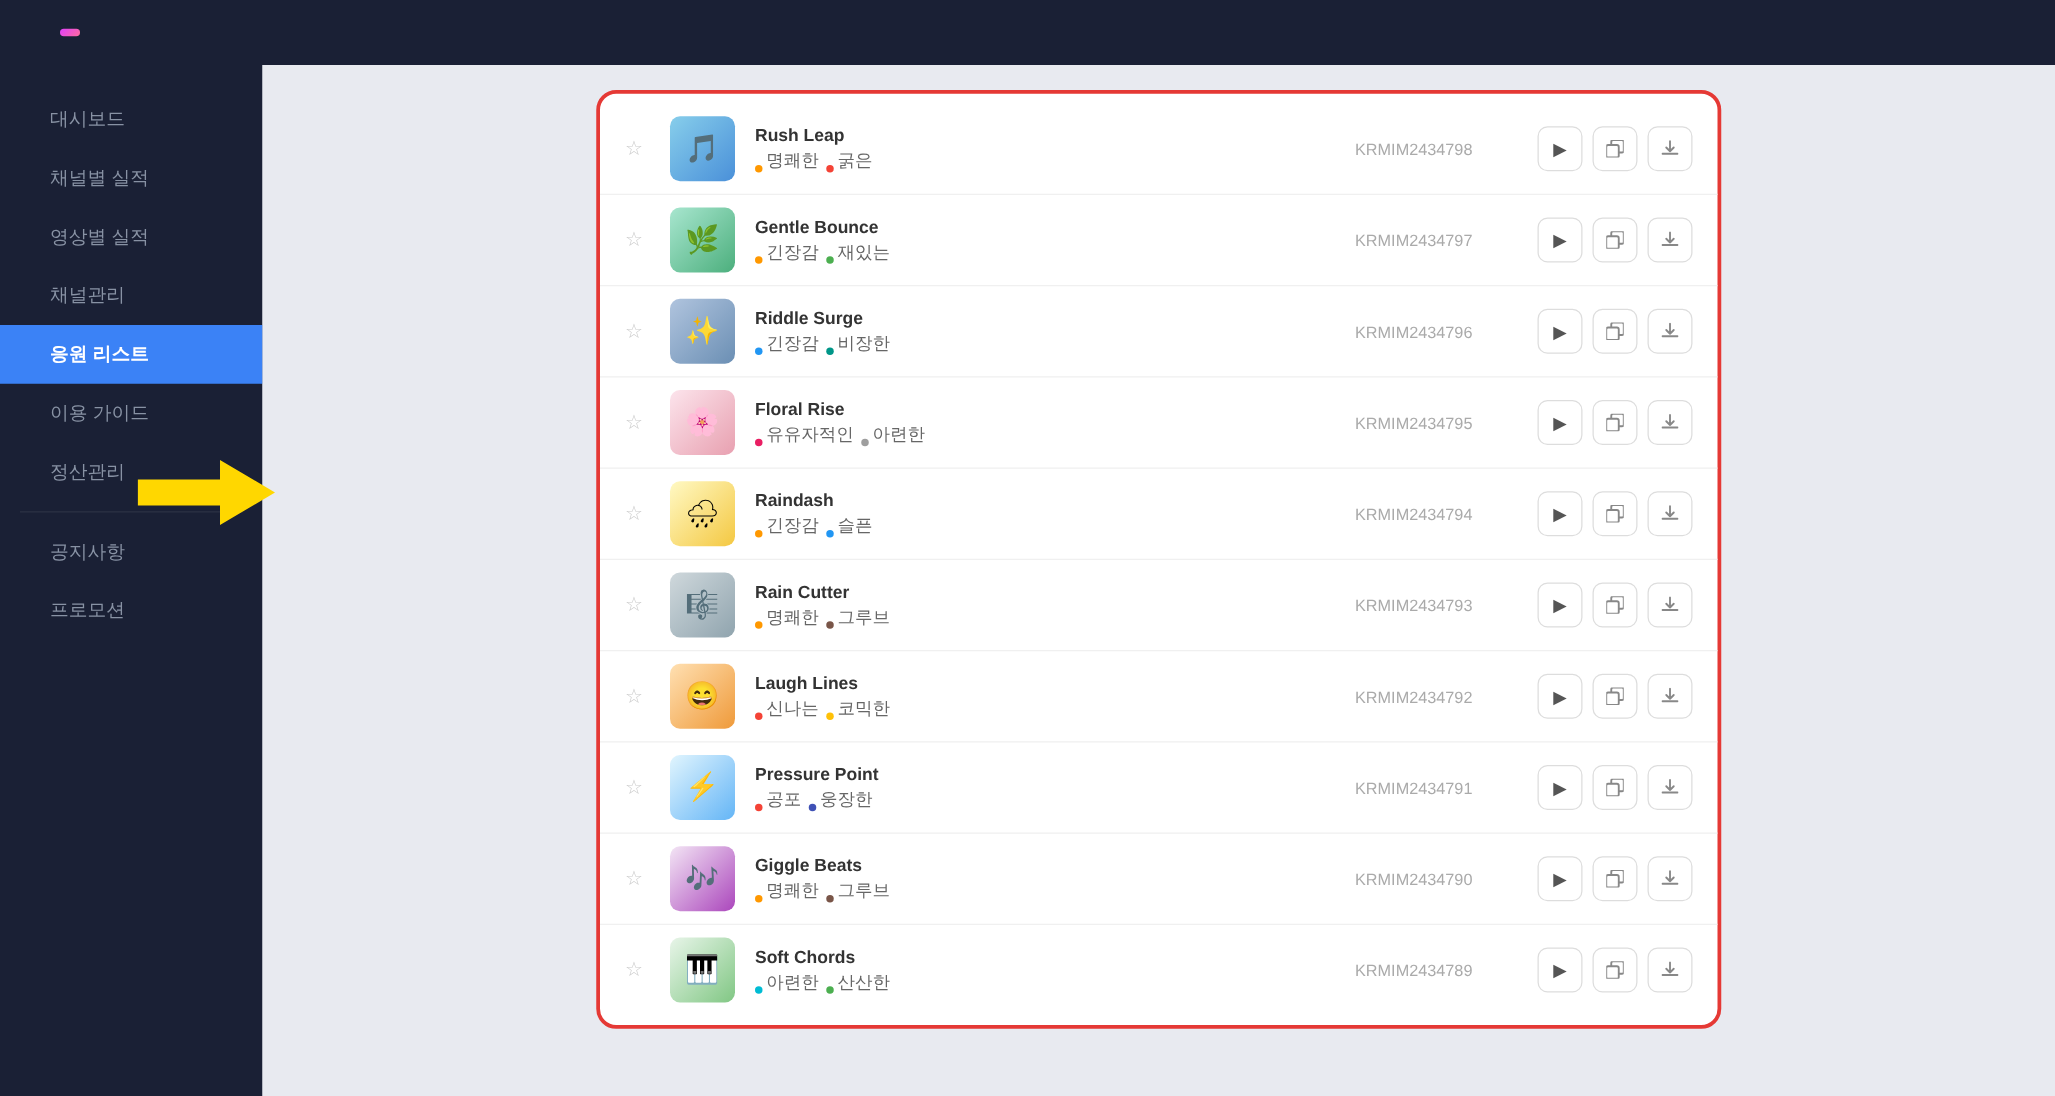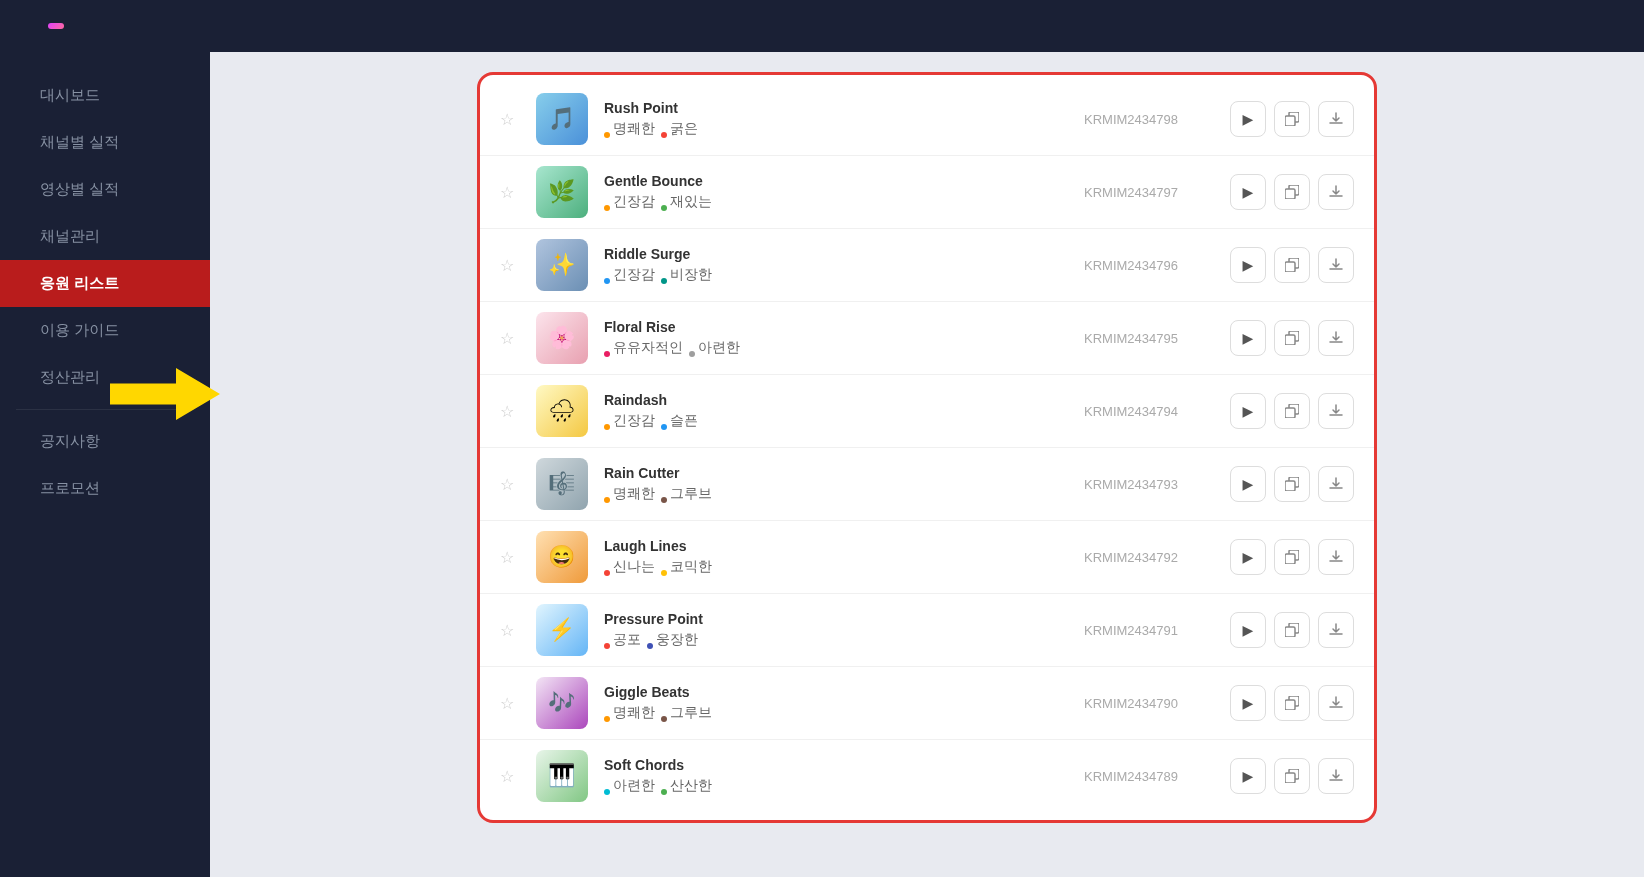--- a/index.html
+++ b/index.html
@@ -73,21 +73,21 @@
     .sidebar-item {
       color: #8892a4;
       font-size: 15px;
       padding: 14px 40px;
       cursor: pointer;
       border-radius: 0;
       transition: background 0.2s;
     }
     .sidebar-item.active {
       color: white;
-      background: #b91c1c;
+      background: #3b82f6;
       font-weight: 600;
     }
     .sidebar-divider {
       height: 1px;
       background: rgba(255,255,255,0.08);
       margin: 8px 16px;
     }
 
     
     .main-content {
@@ -249,21 +249,21 @@
 
   <div class="main-content">
     <div class="music-list-container" id="music-list-container">
 
     <div class="music-item">
           <span class="star-icon">☆</span>
           <div class="thumb thumb-1">
             <span class="thumb-icon">🎵</span>
           </div>
           <div class="music-info">
-            <div class="music-title">Rush Point</div>
+            <div class="music-title">Rush Leap</div>
             <div class="music-tags">
               <span class="tag">
                 <span class="tag-dot" style="background: rgb(255, 152, 0);"></span>
                 <span>명쾌한</span>
               </span>
               <span class="tag">
                 <span class="tag-dot" style="background: rgb(244, 67, 54);"></span>
                 <span>굵은</span>
               </span>
             </div>

